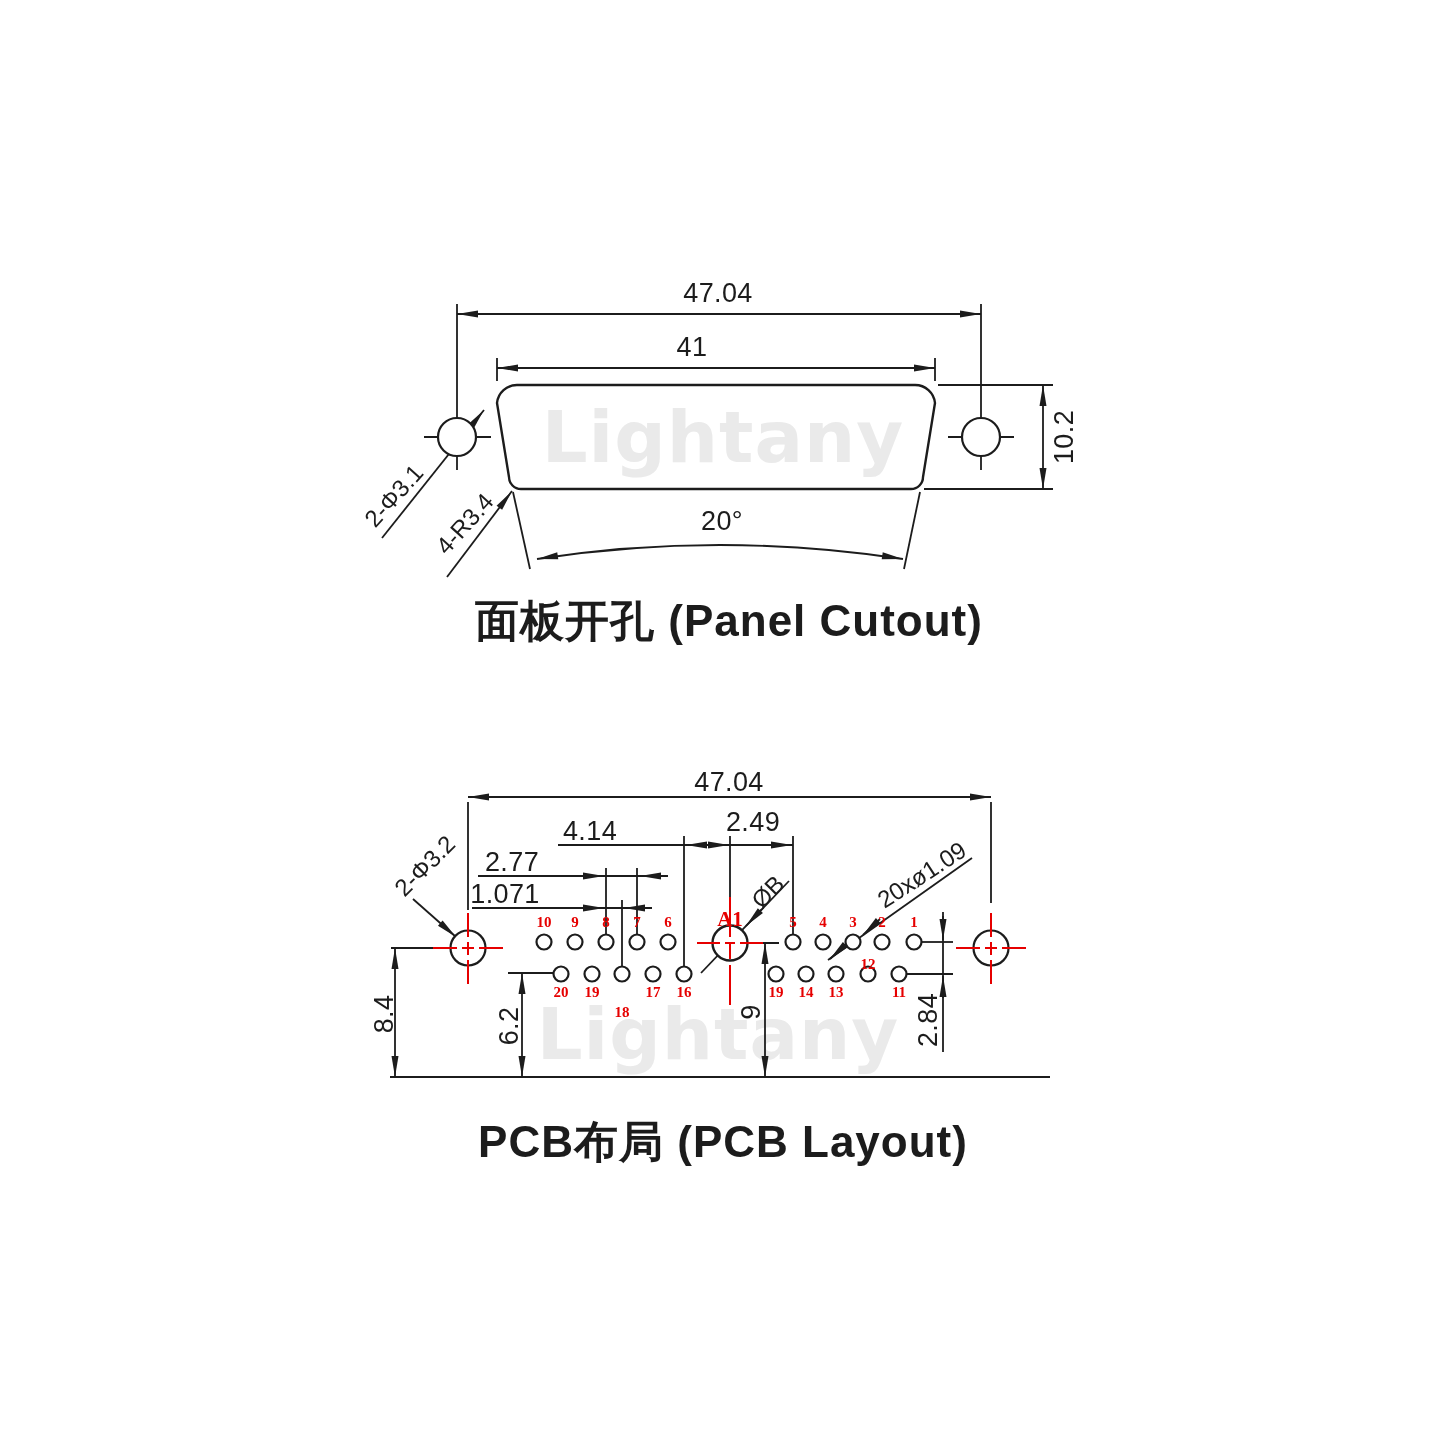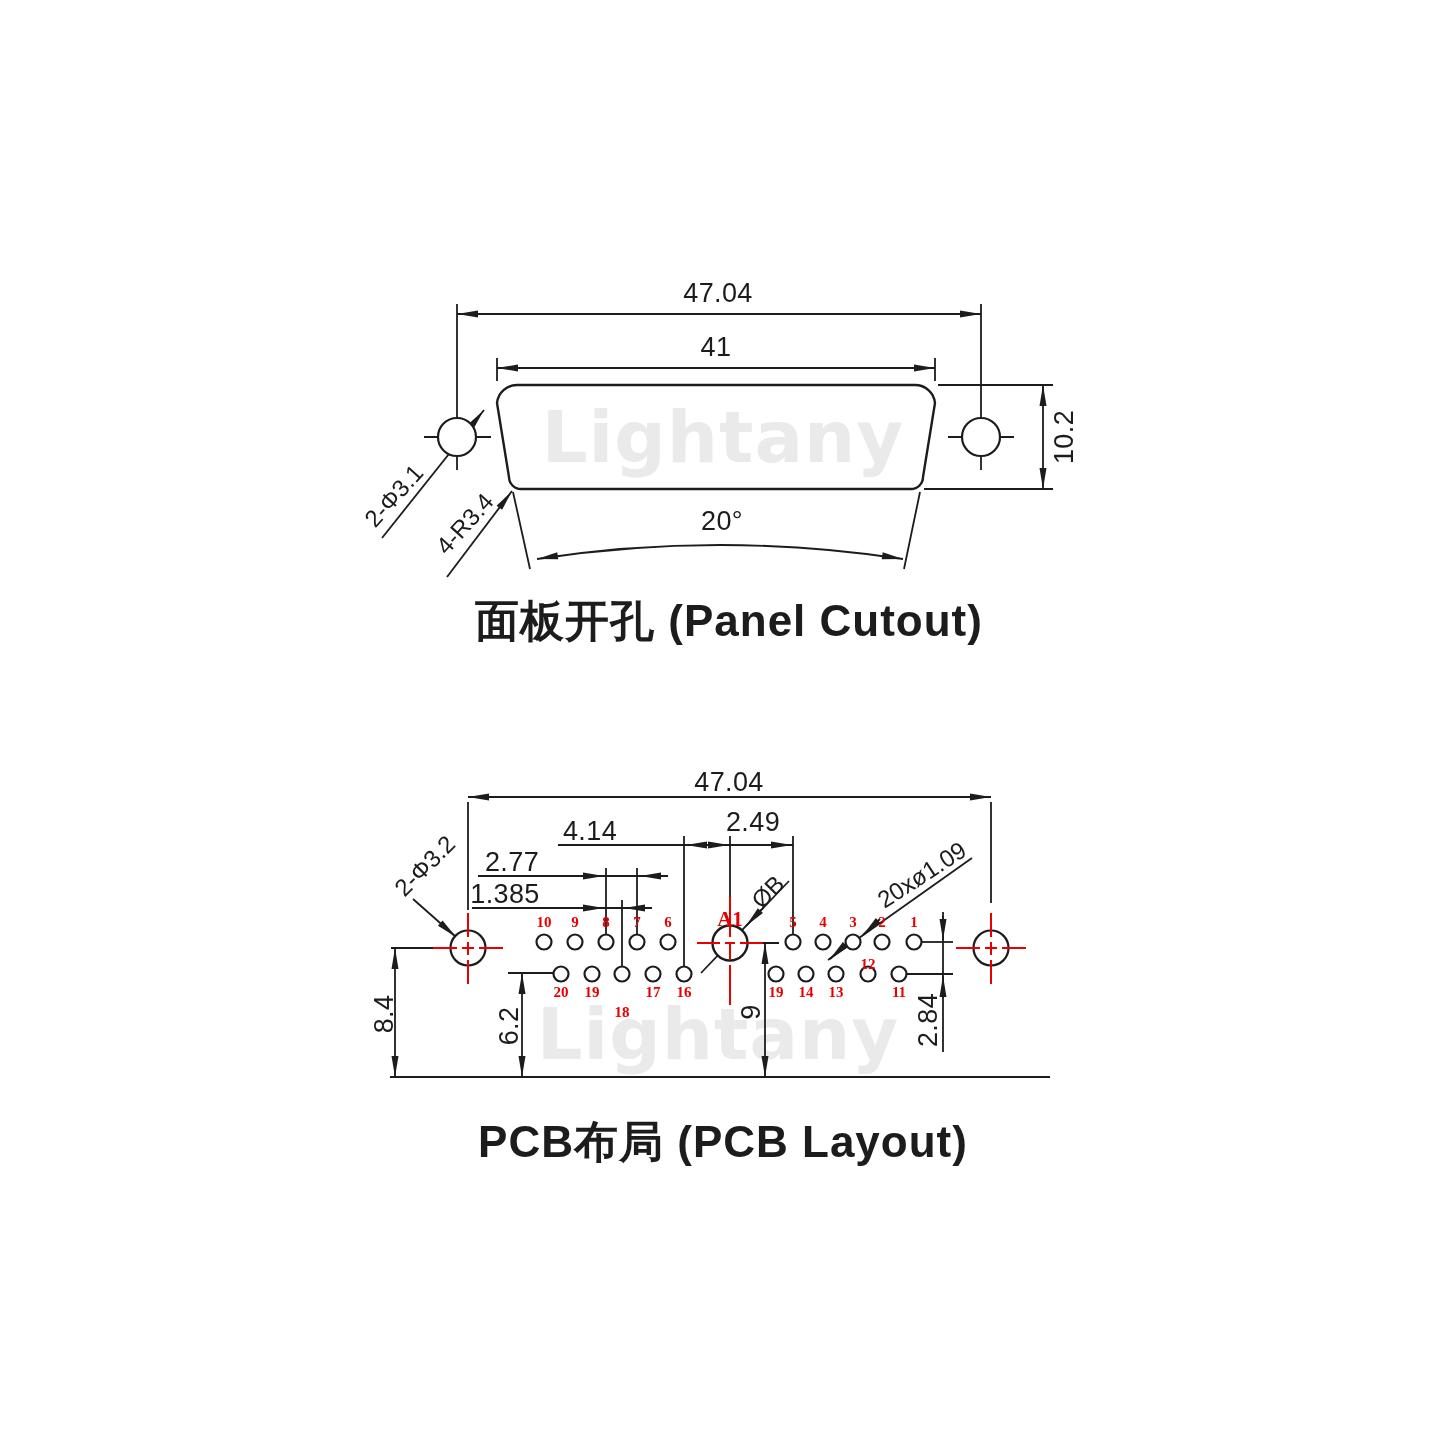--- a/index.html
+++ b/index.html
@@ -162,32 +162,32 @@
         <circle cx="684" cy="974" r="7.5"></circle>
         <circle cx="776" cy="974" r="7.5"></circle>
         <circle cx="806" cy="974" r="7.5"></circle>
         <circle cx="836" cy="974" r="7.5"></circle>
         <circle cx="868" cy="974" r="7.5"></circle>
         <circle cx="899" cy="974" r="7.5"></circle>
       </g>
   </svg>
 
   <div class="t dim" style="left:718px; top:293px;">47.04</div>
-  <div class="t dim" style="left:716px; top:347px;">41</div>
+  <div class="t dim" style="left:692px; top:347px;">41</div>
   <div class="t dim v" style="left:1064px; top:437px;">10.2</div>
   <div class="t dim" style="left:722px; top:521px;">20°</div>
   <div class="t d48" style="left:394px; top:496px;">2-Φ3.1</div>
   <div class="t d48" style="left:465px; top:524px;">4-R3.4</div>
   <div class="t title" style="left:729px; top:621px;">面板开孔 (Panel Cutout)</div>
 
   <div class="t dim" style="left:729px; top:782px;">47.04</div>
   <div class="t dim" style="left:590px; top:831px;">4.14</div>
   <div class="t dim" style="left:753px; top:822px;">2.49</div>
   <div class="t dim" style="left:512px; top:862px;">2.77</div>
-  <div class="t dim" style="left:505px; top:894px;">1.385</div>
+  <div class="t dim" style="left:505px; top:894px;">1.071</div>
   <div class="t d45" style="left:425px; top:866px;">2-Φ3.2</div>
   <div class="t d45" style="left:768px; top:892px;">ØB</div>
   <div class="t d33" style="left:922px; top:875px;">20xø1.09</div>
   <div class="t dim v" style="left:384px; top:1014px;">8.4</div>
   <div class="t dim v" style="left:509px; top:1026px;">6.2</div>
   <div class="t dim v" style="left:751px; top:1012px;">9</div>
   <div class="t dim v" style="left:928px; top:1020px;">2.84</div>
   <div class="t red" style="left:714px; top:919px;">A1</div>
   <div class="t title" style="left:723px; top:1142px;">PCB布局 (PCB Layout)</div>
 

